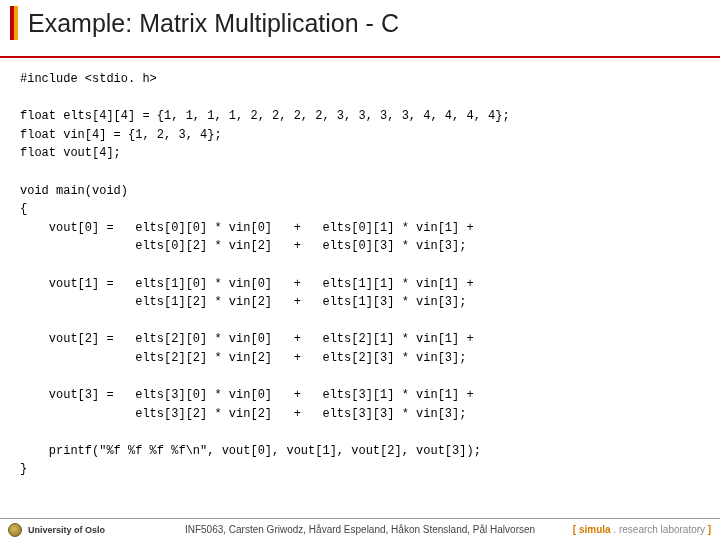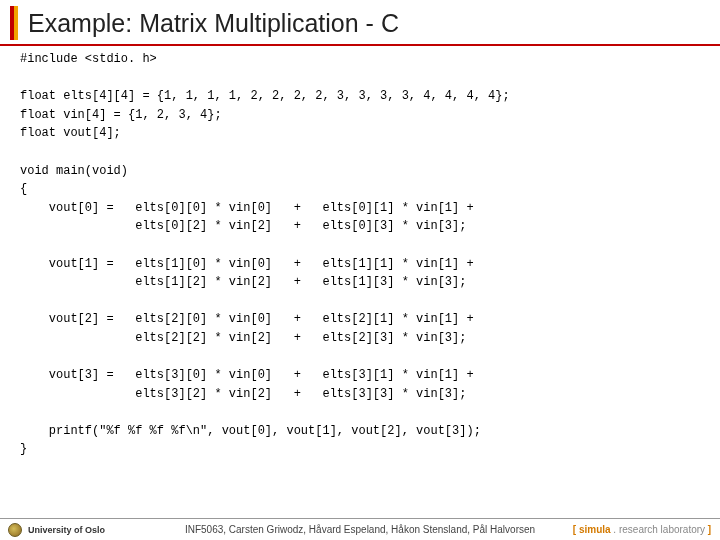--- a/index.html
+++ b/index.html
@@ -7,38 +7,38 @@
     width: 720px;
     height: 540px;
     background: #ffffff;
     font-family: Verdana, Arial, sans-serif;
     position: relative;
     overflow: hidden;
   }
   .title-bar {
     display: flex;
     align-items: flex-start;
-    padding: 6px 0 4px 10px;
+    padding: 6px 0 16px 10px;
     border-bottom: 2px solid #c00000;
   }
   .title-accent {
     width: 8px;
     background: linear-gradient(to right, #c00000 0%, #c00000 55%, #f2a400 55%, #f2a400 100%);
     margin-right: 10px;
     align-self: stretch;
     height: 34px;
   }
   .title-text {
     font-size: 25px;
     color: #222;
     line-height: 34px;
     font-weight: 400;
   }
   .code-area {
-    padding: 4px 20px 8px 20px;
+    padding: 12px 20px 8px 20px;
     font-family: "Courier New", monospace;
     font-size: 12px;
     line-height: 1.55;
     color: #000;
     white-space: pre;
   }
   .footer {
     position: absolute;
     bottom: 0;
     left: 0;

